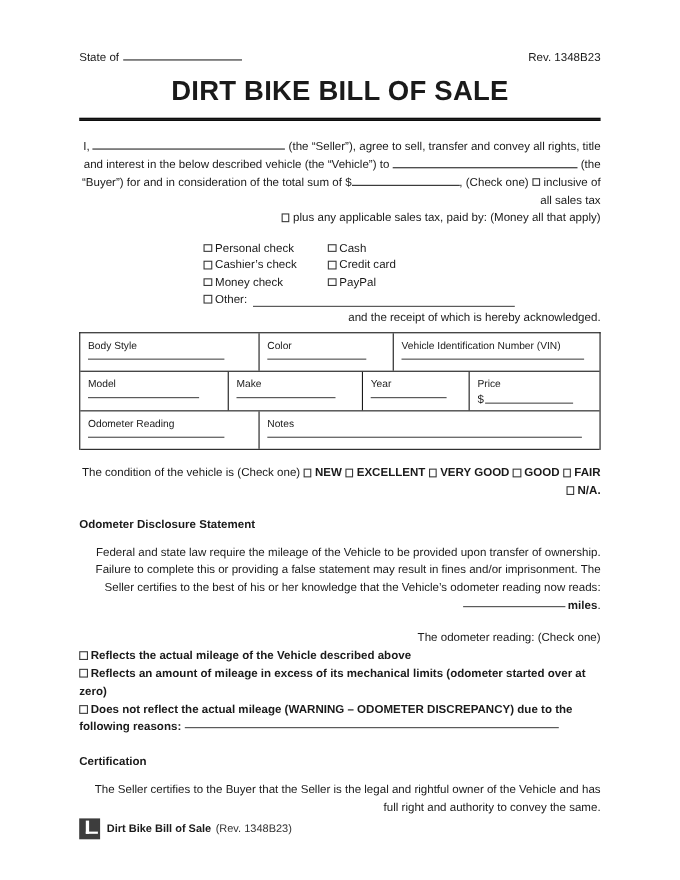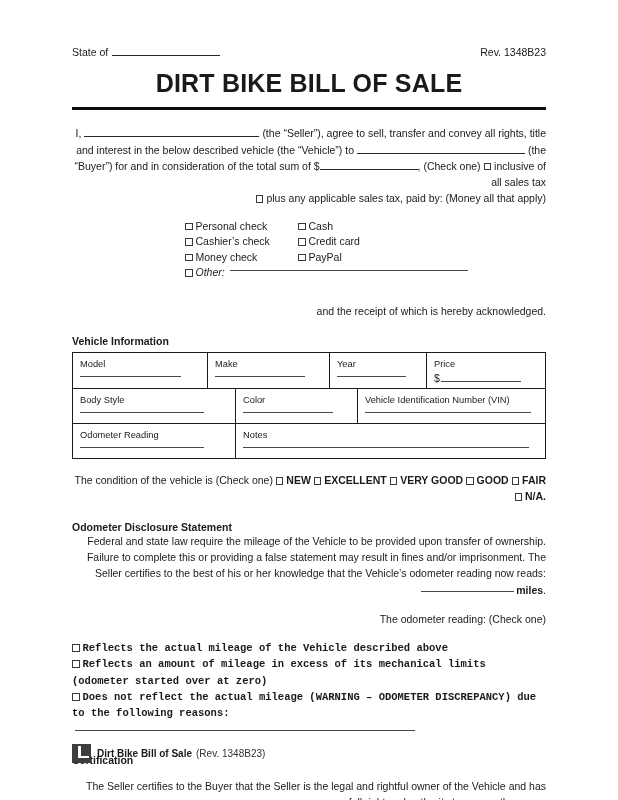--- a/index.html
+++ b/index.html
@@ -56,21 +56,21 @@
     height: 3px;
   }
 
   
   .para {
     font-size: 10.5px;
     line-height: 16.3px;
     text-align: right;
   }
   .intro { margin-top: 15px; }
-  .receipt-line { margin-top: 22px; }
+  .receipt-line { margin-top: 0; }
 
   .cb {
     display: inline-block;
     width: 7.5px;
     height: 7.5px;
     border: 1px solid #3a3a3a;
     background: #fff;
     vertical-align: -0.5px;
     margin-right: 3px;
   }
@@ -78,21 +78,21 @@
   
   .pay-block {
     margin-top: 12px;
     padding-left: 113px;
     font-size: 10.5px;
     line-height: 15.5px;
   }
   .pay-row { display: flex; }
   .pay-col-a { width: 113px; flex: 0 0 113px; }
   .pay-col-b { flex: 1; }
-  .other-row { display: flex; align-items: center; font-style: italic; }
+  .other-row { display: flex; align-items: flex-end; }
   .other-rule {
     flex: 1;
     border-bottom: 1px solid #4a4a4a;
     margin-left: 5px;
     position: relative;
     top: -2px;
     max-width: 238px;
   }
 
   
@@ -151,36 +151,34 @@
   .r2-c1 { flex: 0 0 163px; }
   .r2-c2 { flex: 0 0 122px; }
   .r2-c3 { flex: 1; }
   .r3-c1 { flex: 0 0 163px; }
   .r3-c2 { flex: 1; }
 
   
   .condition { margin-top: 13px; }
   .condition b { font-weight: bold; }
 
-  .odo-para { }
+  .odo-para { margin-top: 11px; }
   .odo-reads-rule {
     display: inline-block;
     width: 93px;
     border-bottom: 1px solid #4a4a4a;
     vertical-align: 2px;
     margin: 0 2px;
   }
   .odo-check-prompt { margin-top: 13px; }
 
   .odo-options {
-    margin-top: 13px;
     font-size: 10.5px;
     font-weight: bold;
     line-height: 16.3px;
-    font-family: Liberation Mono, monospace;
   }
   .reasons-rule {
     display: inline-block;
     border-bottom: 1px solid #4a4a4a;
     width: 340px;
     vertical-align: 2px;
     margin-left: 3px;
   }
 
   .cert-para { margin-top: 12px; }
@@ -261,56 +259,55 @@
       <div class="pay-col-b"><span class="cb"></span><span>PayPal</span></div>
     </div>
     <div class="other-row">
       <span><span class="cb"></span><span>Other:</span></span>
       <span class="other-rule"></span>
     </div>
   </div>
 
   <div class="para receipt-line">and the receipt of which is hereby acknowledged.</div>
 
-  <div class="sec-heading">Vehicle Information</div>
 
   <div class="veh-table">
+    <div class="veh-row">
+      <div class="veh-cell r2-c1">
+        <span class="veh-label">Body Style</span>
+        <span class="veh-fill"></span>
+      </div>
+      <div class="veh-cell r2-c2">
+        <span class="veh-label">Color</span>
+        <span class="veh-fill"></span>
+      </div>
+      <div class="veh-cell r2-c3">
+        <span class="veh-label">Vehicle Identification Number (VIN)</span>
+        <span class="veh-fill" style="width:96%;"></span>
+      </div>
+    </div>
     <div class="veh-row">
       <div class="veh-cell r1-c1">
         <span class="veh-label">Model</span>
         <span class="veh-fill"></span>
       </div>
       <div class="veh-cell r1-c2">
         <span class="veh-label">Make</span>
         <span class="veh-fill"></span>
       </div>
       <div class="veh-cell r1-c3">
         <span class="veh-label">Year</span>
         <span class="veh-fill"></span>
       </div>
       <div class="veh-cell r1-c4">
         <span class="veh-label">Price</span>
         <span class="veh-fill dollar">
           <span class="dollar-sign">$</span>
           <span class="dollar-rule"></span>
         </span>
-      </div>
-    </div>
-    <div class="veh-row">
-      <div class="veh-cell r2-c1">
-        <span class="veh-label">Body Style</span>
-        <span class="veh-fill"></span>
-      </div>
-      <div class="veh-cell r2-c2">
-        <span class="veh-label">Color</span>
-        <span class="veh-fill"></span>
-      </div>
-      <div class="veh-cell r2-c3">
-        <span class="veh-label">Vehicle Identification Number (VIN)</span>
-        <span class="veh-fill" style="width:96%;"></span>
       </div>
     </div>
     <div class="veh-row">
       <div class="veh-cell r3-c1">
         <span class="veh-label">Odometer Reading</span>
         <span class="veh-fill"></span>
       </div>
       <div class="veh-cell r3-c2">
         <span class="veh-label">Notes</span>
         <span class="veh-fill" style="width:97%;"></span>

